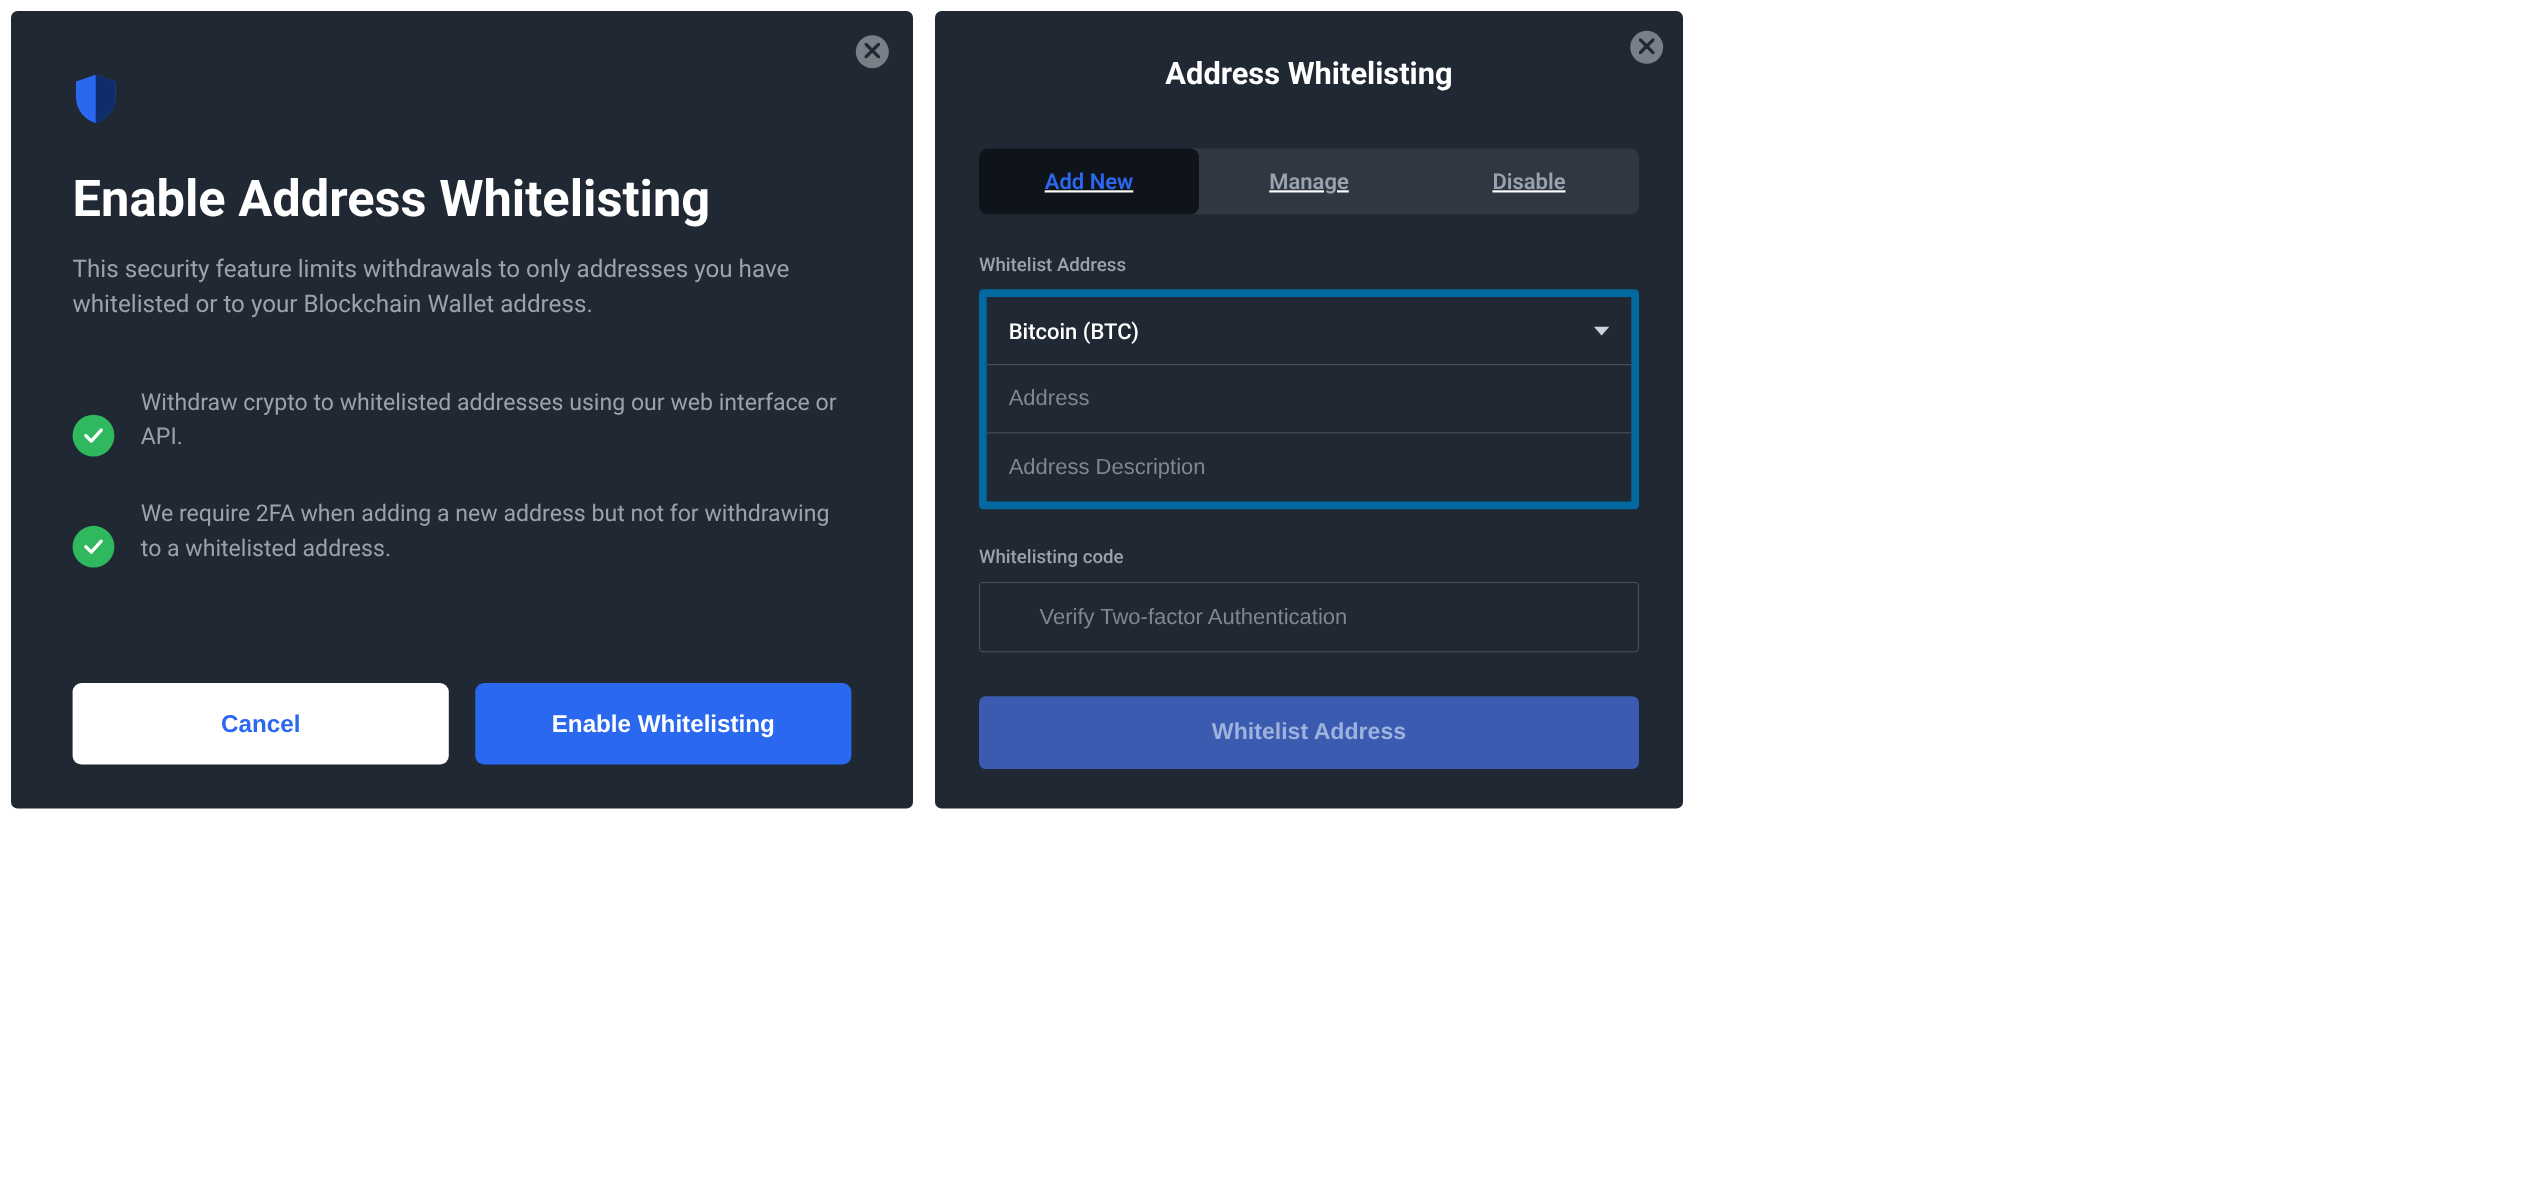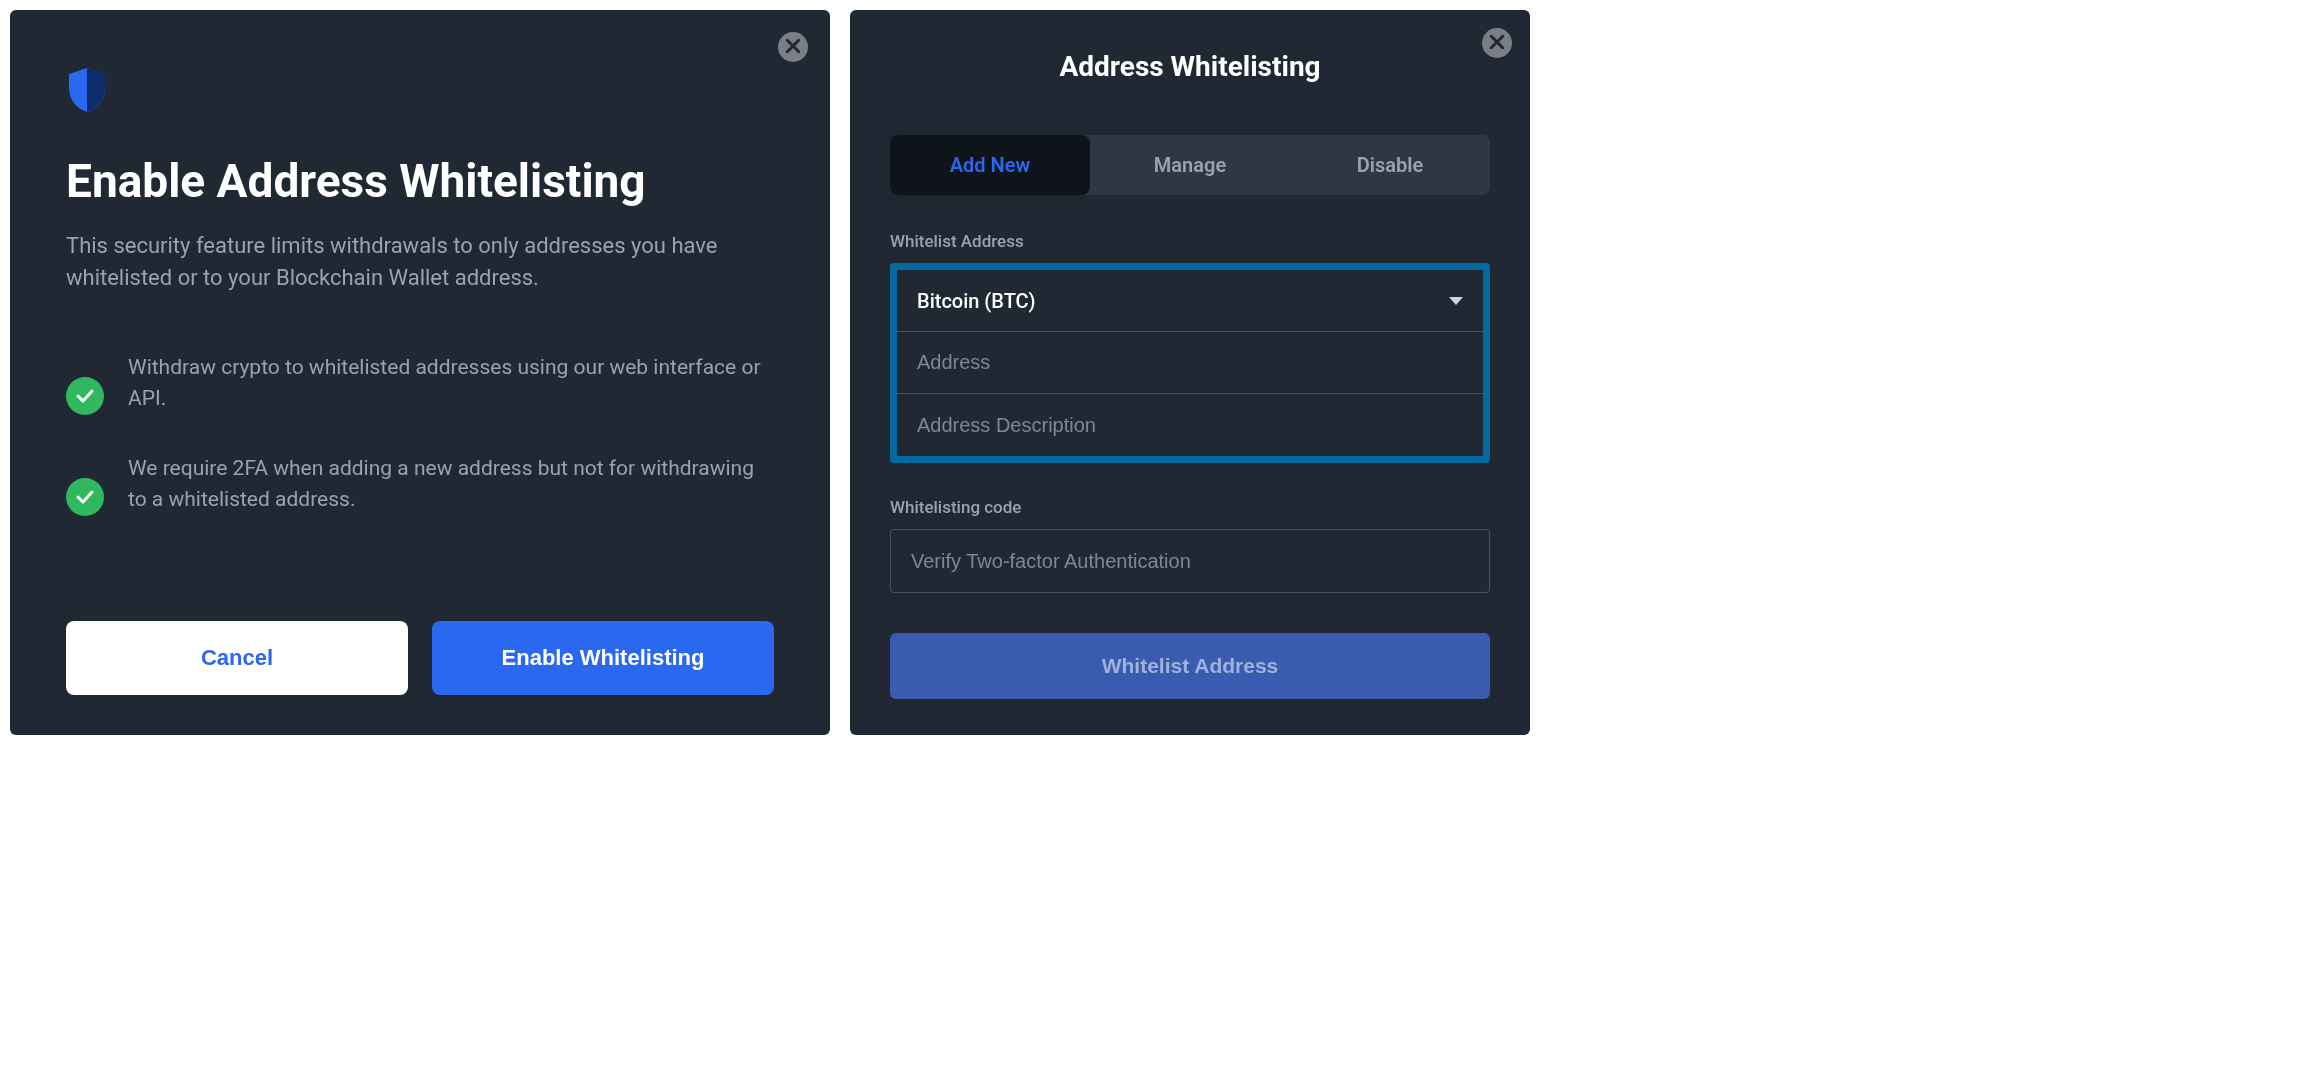--- a/index.html
+++ b/index.html
@@ -137,20 +137,21 @@
       color: #ffffff;
       text-align: center;
       margin-bottom: 52px;
     }
     .tabs {
       display: flex;
       background: #2e3742;
       border-radius: 8px;
       height: 60px;
       margin-bottom: 36px;
+      text-decoration: underline;
     }
     .tab {
       flex: 1;
       display: flex;
       align-items: center;
       justify-content: center;
       font-size: 20px;
       font-weight: 600;
       color: #9aa2ad;
       cursor: pointer;
@@ -201,20 +202,21 @@
       font-size: 20px;
       color: #ffffff;
       outline: none;
     }
     .input-row:last-child { border-bottom: none; }
     .input-row::placeholder { color: #7f8792; }
     .single-field {
       border: 1px solid #4a5260;
       border-radius: 4px;
       margin-bottom: 40px;
+      padding-left: 34px;
     }
     .single-field .input-row { border-bottom: none; }
     .btn-whitelist {
       height: 66px;
       border-radius: 6px;
       background: #3a5bb0;
       color: #9db2dd;
       font-size: 21px;
       font-weight: 700;
       border: none;

